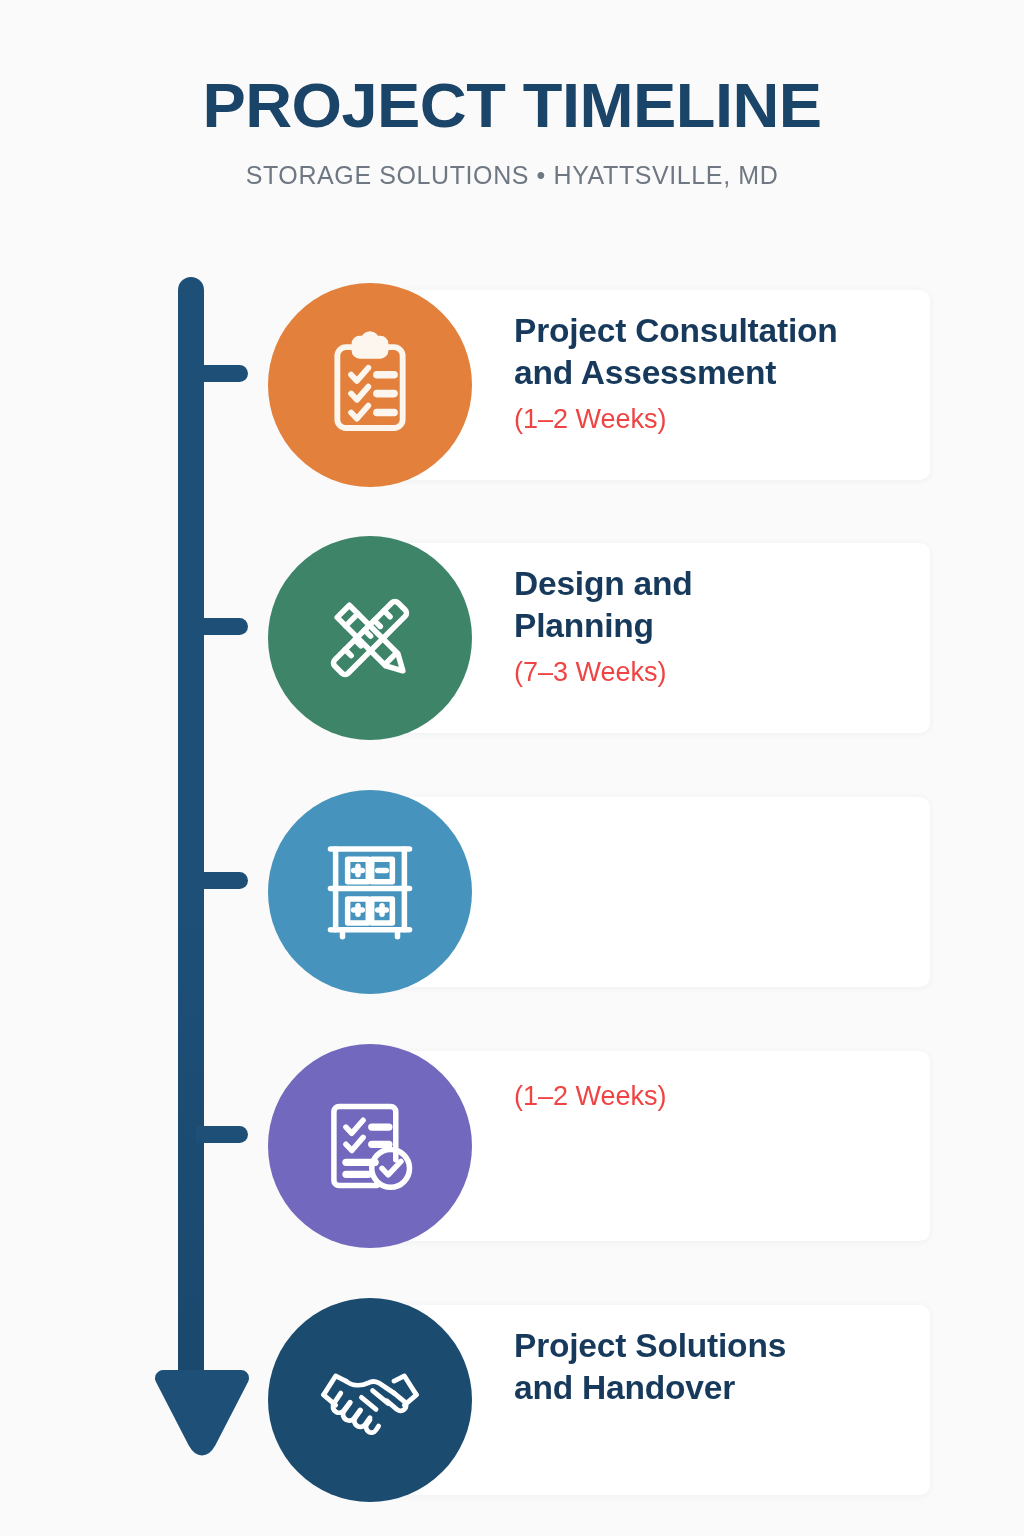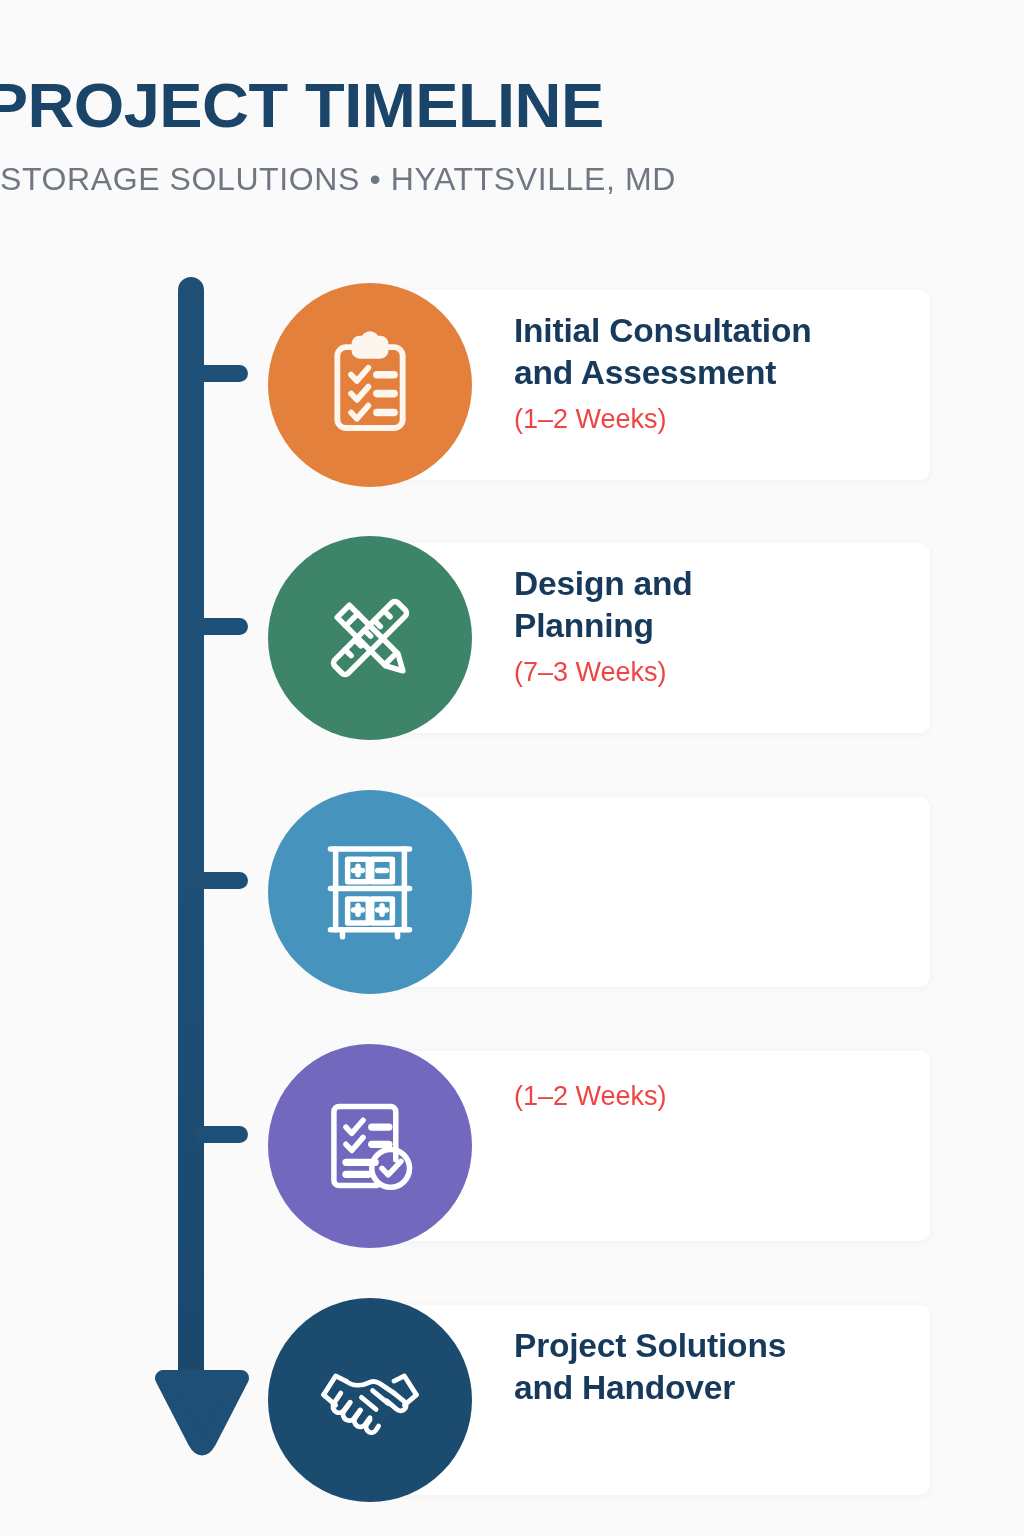--- a/index.html
+++ b/index.html
@@ -15,33 +15,33 @@
     position: relative;
   }
 
   
   .header {
     position: absolute;
     top: 0;
     left: 0;
     width: 1024px;
     padding-top: 74px;
-    text-align: left;
+    text-align: center;
   }
   .title {
     font-size: 63px;
     font-weight: bold;
     letter-spacing: -0.5px;
     color: #1b4469;
     line-height: 1.0;
     margin: 0;
     transform: scaleX(1.03);
   }
   .subtitle {
-    font-size: 32px;
+    font-size: 25px;
     font-weight: normal;
     letter-spacing: 0.6px;
     color: #6f7882;
     margin: 0;
     padding-top: 24px;
   }
 
   
   .spine {
     position: absolute;
@@ -159,21 +159,21 @@
         <path d="M21 26 l3.4 3.6 L31 22"></path>
         <path d="M36 26 h10" stroke-width="4.4"></path>
         <path d="M21 37 l3.4 3.6 L31 33"></path>
         <path d="M36 37 h10" stroke-width="4.4"></path>
         <path d="M21 48 l3.4 3.6 L31 44"></path>
         <path d="M36 48 h10" stroke-width="4.4"></path>
       </svg>
     </span>
   </div>
   <div class="text-block">
-    <p class="step-title">Initial Consultation
+    <p class="step-title">Project Consultation
 and Assessment</p>
     <p class="step-duration">(1–2 Weeks)</p>
   </div>
 </div>
 
 <div class="row" style="top:536px">
   <div class="card"></div>
   <div class="circle" style="background:#3d8468">
     <span>
       <svg viewBox="0 0 64 64" fill="none" stroke="#ffffff" stroke-width="3.2" stroke-linecap="round" stroke-linejoin="round">

